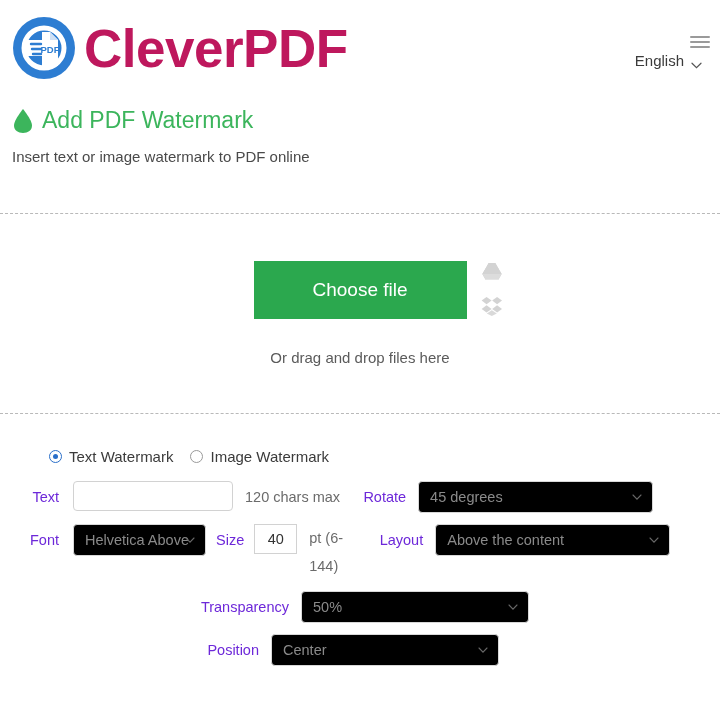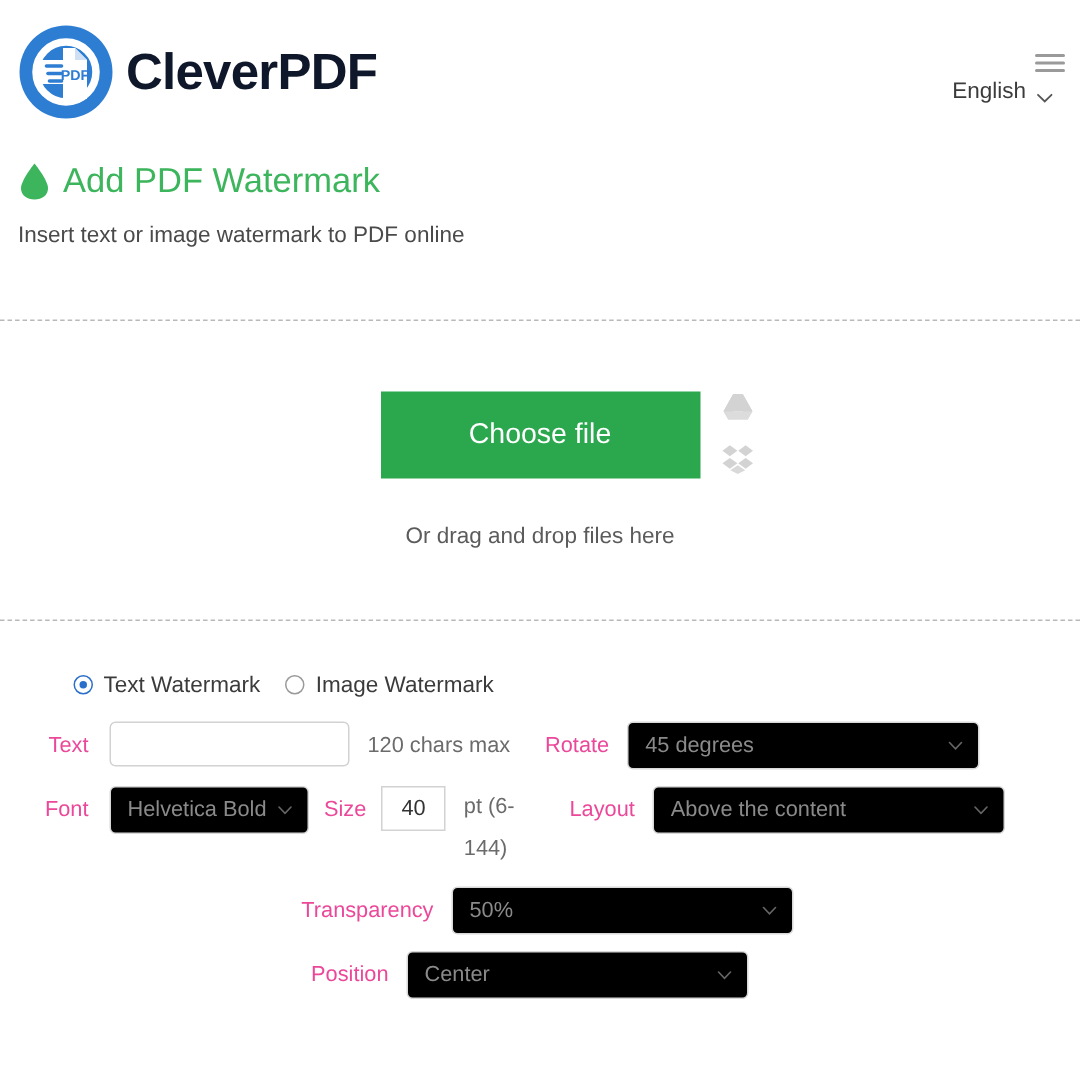--- a/index.html
+++ b/index.html
@@ -25,23 +25,23 @@
   .brand {
     position: absolute;
     left: 12px;
     top: 16px;
     display: flex;
     align-items: center;
     gap: 8px;
   }
   .logo-mark { width: 64px; height: 64px; display:block; }
   .brand-name {
-    font-size: 34px;
+    font-size: 53px;
     font-weight: bold;
-    color: #0f172a;
+    color: #be185d;
     letter-spacing: -0.5px;
     line-height: 1;
     font-family: "Liberation Sans", sans-serif;
   }
 
   .hamburger {
     position: absolute;
     right: 10px;
     top: 34px;
     width: 20px;
@@ -186,21 +186,21 @@
     position: absolute;
     left: 3px; top: 3px;
     width: 5px; height: 5px;
     border-radius: 50%;
     background: #2a6fc9;
   }
 
   .form-grid { margin-top: 16px; font-size: 14.5px; color: #3b3b3b; }
   .frow { display: flex; align-items: flex-start; margin-bottom: 11px; }
 
-  .lbl { color: #ec4899; font-size: 14.5px; line-height: 32px; }
+  .lbl { color: #6d28d9; font-size: 14.5px; line-height: 32px; }
   .lbl-text      { width: 72px; text-align: right; padding-right: 14px; }
   .lbl-font      { width: 72px; text-align: right; padding-right: 14px; }
   .lbl-size      { padding: 0 10px 0 10px; }
   .lbl-rotate    { width: 78px; text-align: right; padding-right: 12px; }
   .lbl-layout    { width: 78px; text-align: right; padding-right: 12px; }
   .lbl-transp    { width: 300px; text-align: right; padding-right: 12px; }
   .lbl-position  { width: 270px; text-align: right; padding-right: 12px; }
 
   .text-input {
     width: 160px;
@@ -368,21 +368,21 @@
           <span>45 degrees</span>
           <svg class="caret" viewBox="0 0 10 7">
             <path d="M1 1 L5 5.2 L9 1" fill="none" stroke="#666" stroke-width="1.1" stroke-linecap="round"></path>
           </svg>
         </div>
       </div>
 
       <div class="frow">
         <span class="lbl lbl-font">Font</span>
         <div class="select sel-font">
-          <span>Helvetica Bold</span>
+          <span>Helvetica Above</span>
           <svg class="caret" viewBox="0 0 10 7">
             <path d="M1 1 L5 5.2 L9 1" fill="none" stroke="#666" stroke-width="1.1" stroke-linecap="round"></path>
           </svg>
         </div>
         <span class="lbl lbl-size">Size</span>
         <input class="size-input" type="text" value="40" style="">
         <span class="hint-wrap">
           <span>pt (6-</span>
           <span>144)</span>
         </span>

